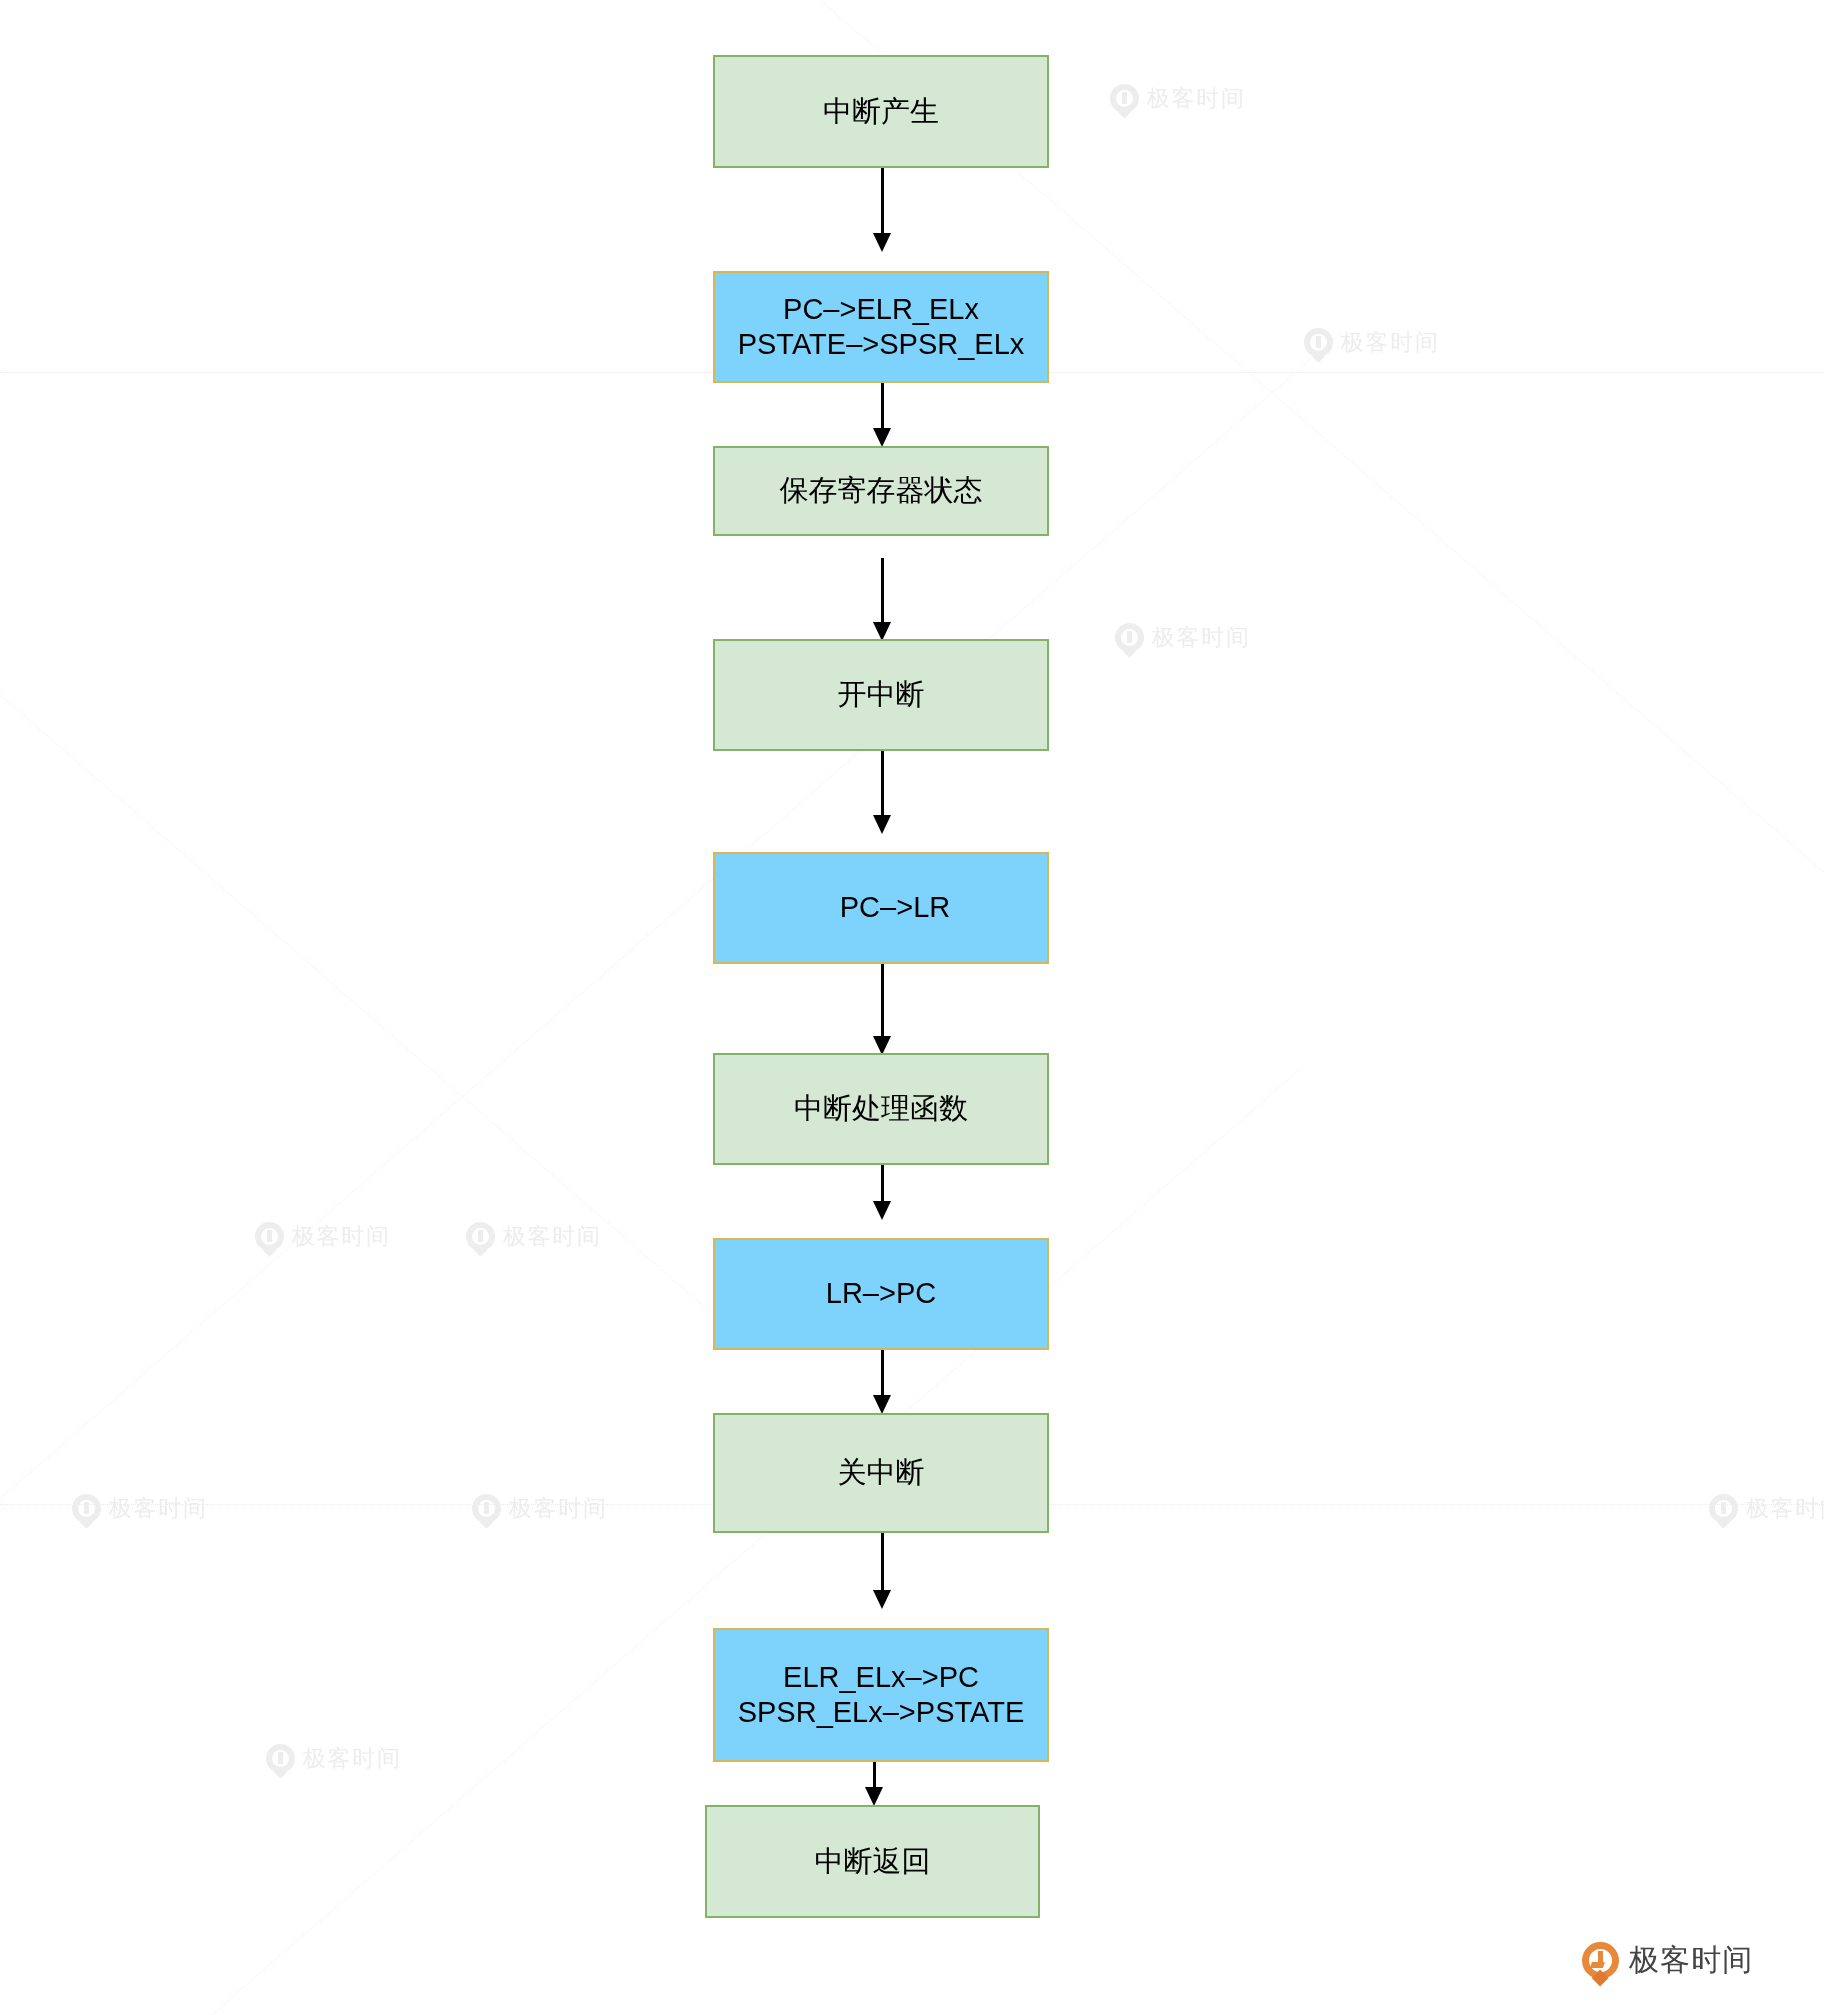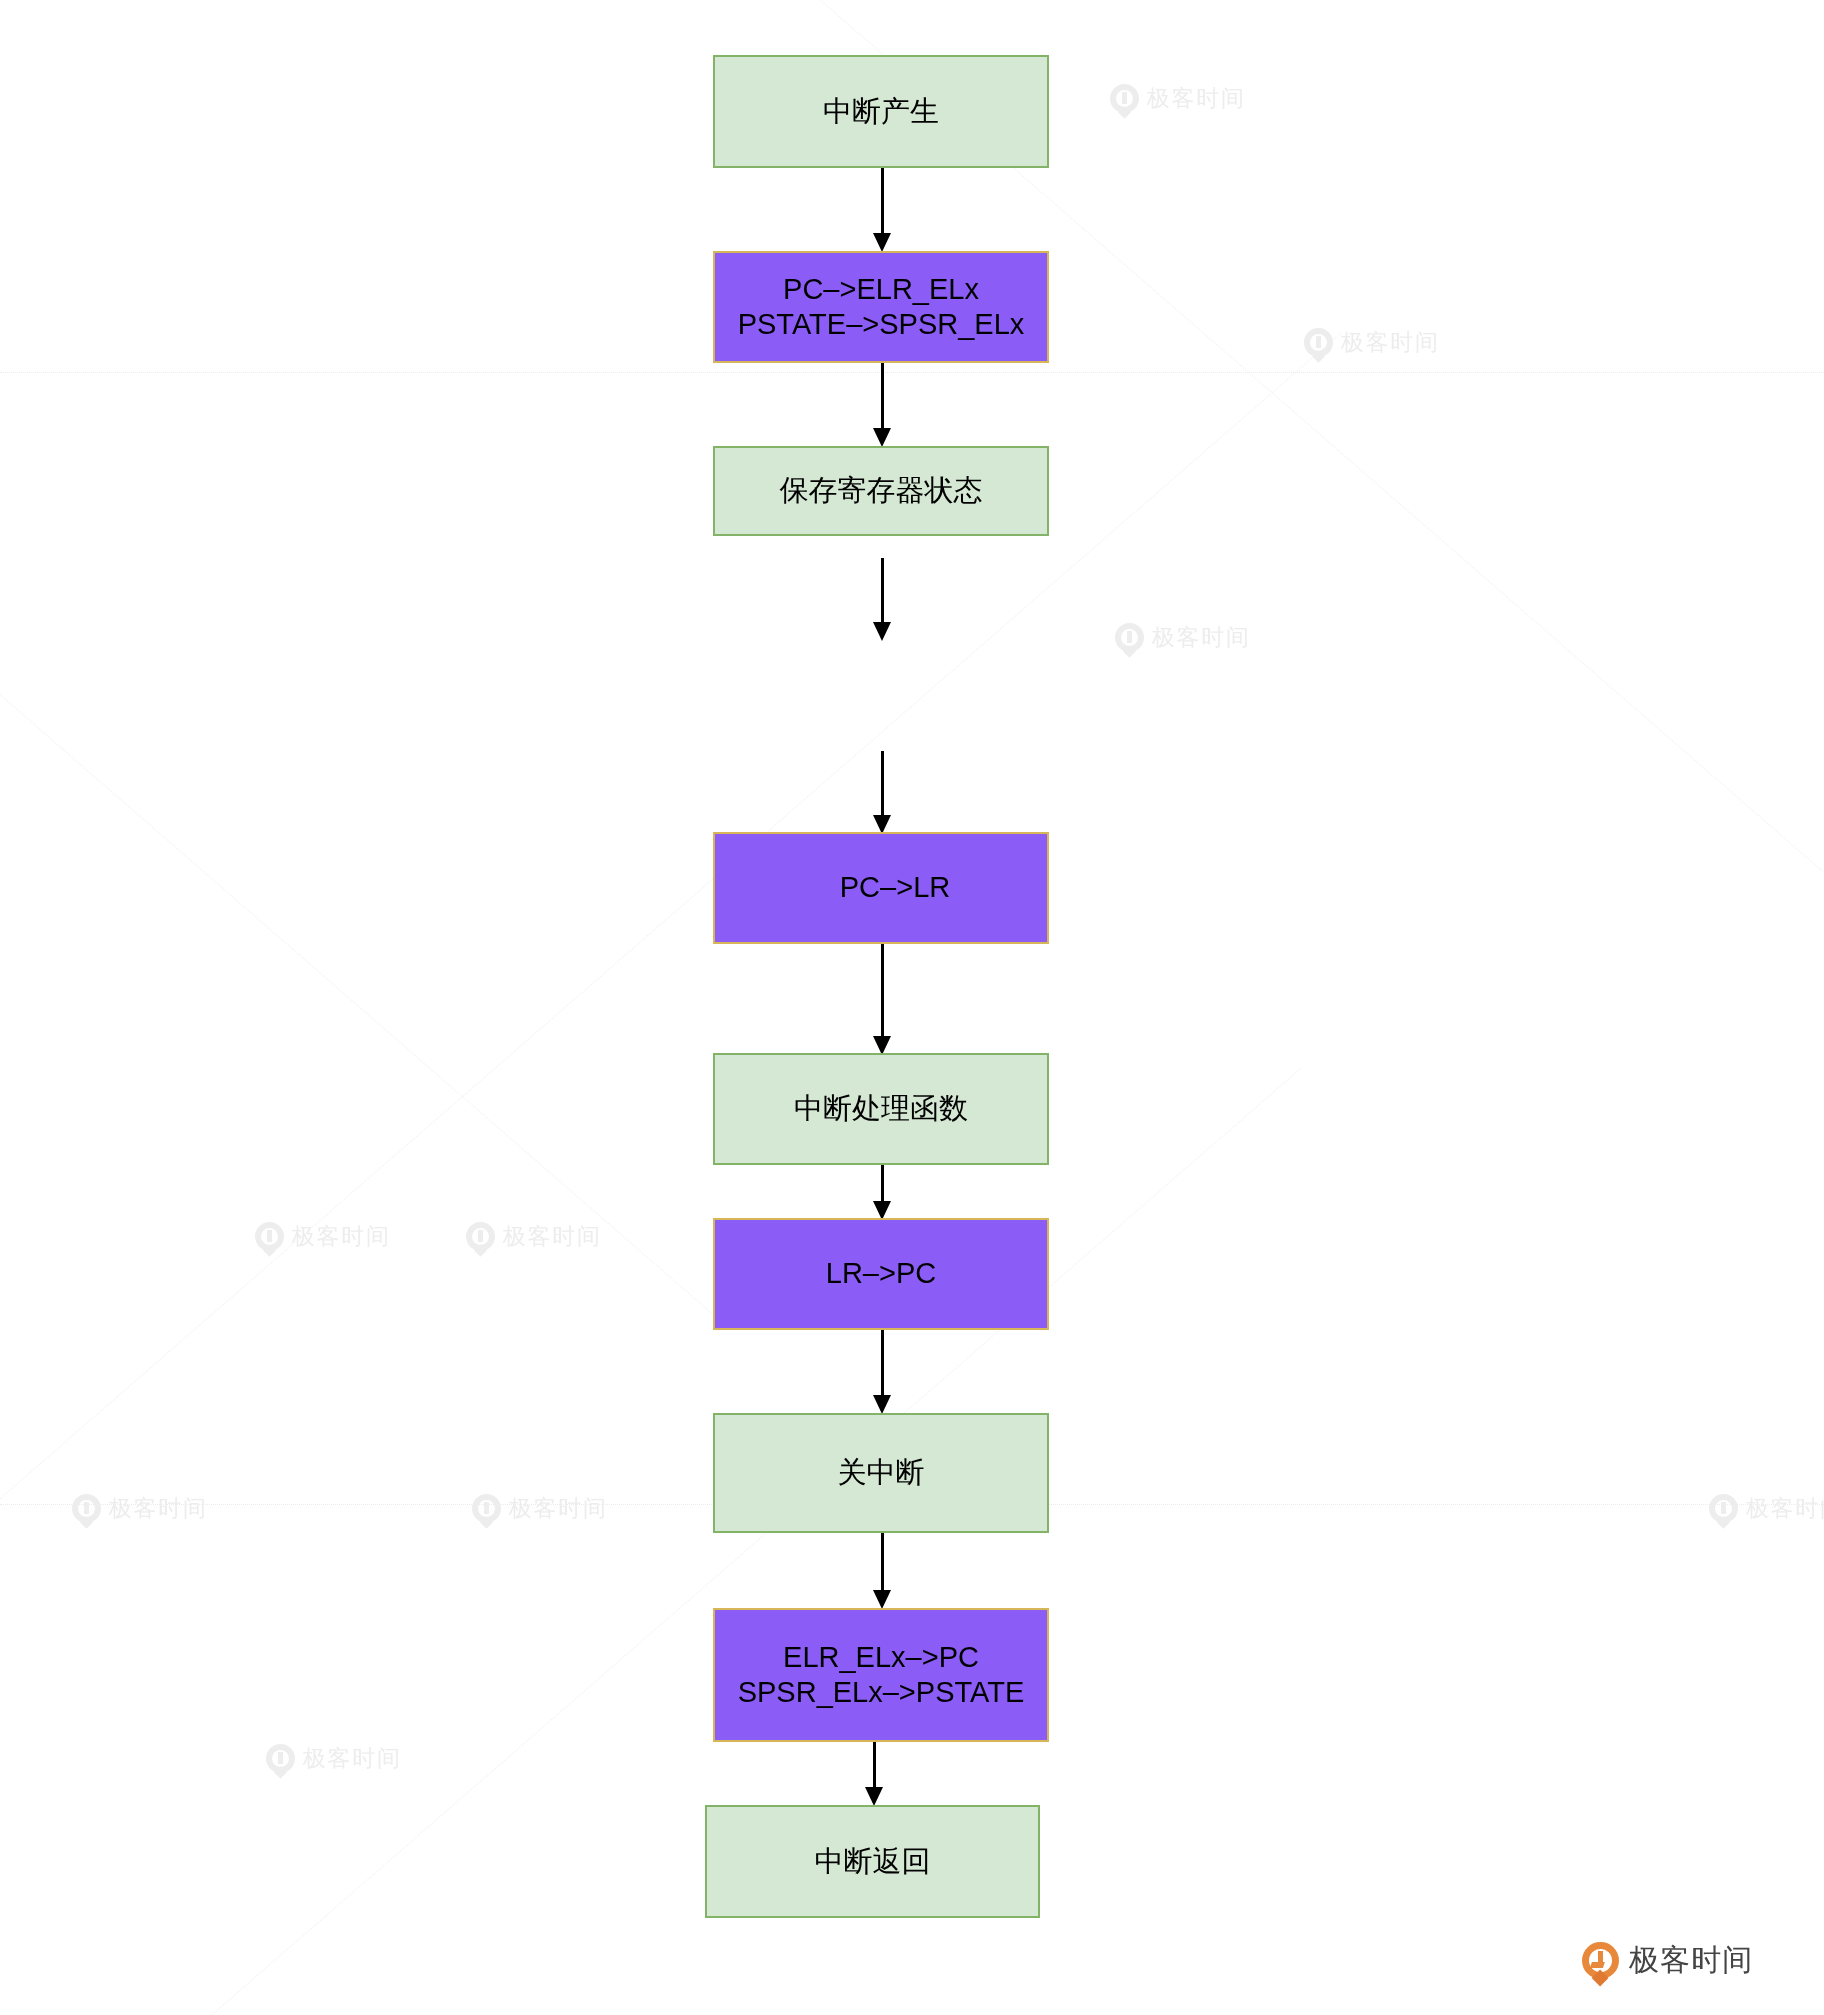--- a/index.html
+++ b/index.html
@@ -104,25 +104,26 @@
     white-space: pre;
   }
   .node.green {
     background: #d5e8d4;
     border-color: #82b366;
     color: #000000;
     font-size: 29px;
     font-family: "DejaVu Sans", "Liberation Sans", sans-serif;
   }
   .node.orange {
-    background: #8b5cf6;
+    background: #7dd3fc;
     border-color: #d6b656;
     color: #000000;
     font-size: 29px;
     font-family: "Liberation Sans", "DejaVu Sans", sans-serif;
+    margin-top: 20px;
   }
   .edge {
     position: absolute;
   }
   .edge .shaft {
     position: absolute;
     left: 0;
     top: 0;
     width: 2.8px;
     background: #000000;
@@ -327,20 +328,23 @@
     <div class="node green" style="left: 713px; top: 55px; width: 336px; height: 113px;">
       <span class="line">中断产生</span>
     </div>
     <div class="node orange" style="left: 713px; top: 251px; width: 336px; height: 112px;">
       <span class="line">PC–&gt;ELR_ELx</span>
       <span class="line">PSTATE–&gt;SPSR_ELx</span>
     </div>
     <div class="node green" style="left: 713px; top: 446px; width: 336px; height: 90px;">
       <span class="line">保存寄存器状态</span>
     </div>
+    <div class="node green" style="left: 713px; top: 639px; width: 336px; height: 112px;">
+      <span class="line">开中断</span>
+    </div>
     <div class="node orange" style="left: 713px; top: 832px; width: 336px; height: 112px; padding-left: 28px;">
       <span class="line">PC–&gt;LR</span>
     </div>
     <div class="node green" style="left: 713px; top: 1053px; width: 336px; height: 112px;">
       <span class="line">中断处理函数</span>
     </div>
     <div class="node orange" style="left: 713px; top: 1218px; width: 336px; height: 112px;">
       <span class="line">LR–&gt;PC</span>
     </div>
     <div class="node green" style="left: 713px; top: 1413px; width: 336px; height: 120px;">

